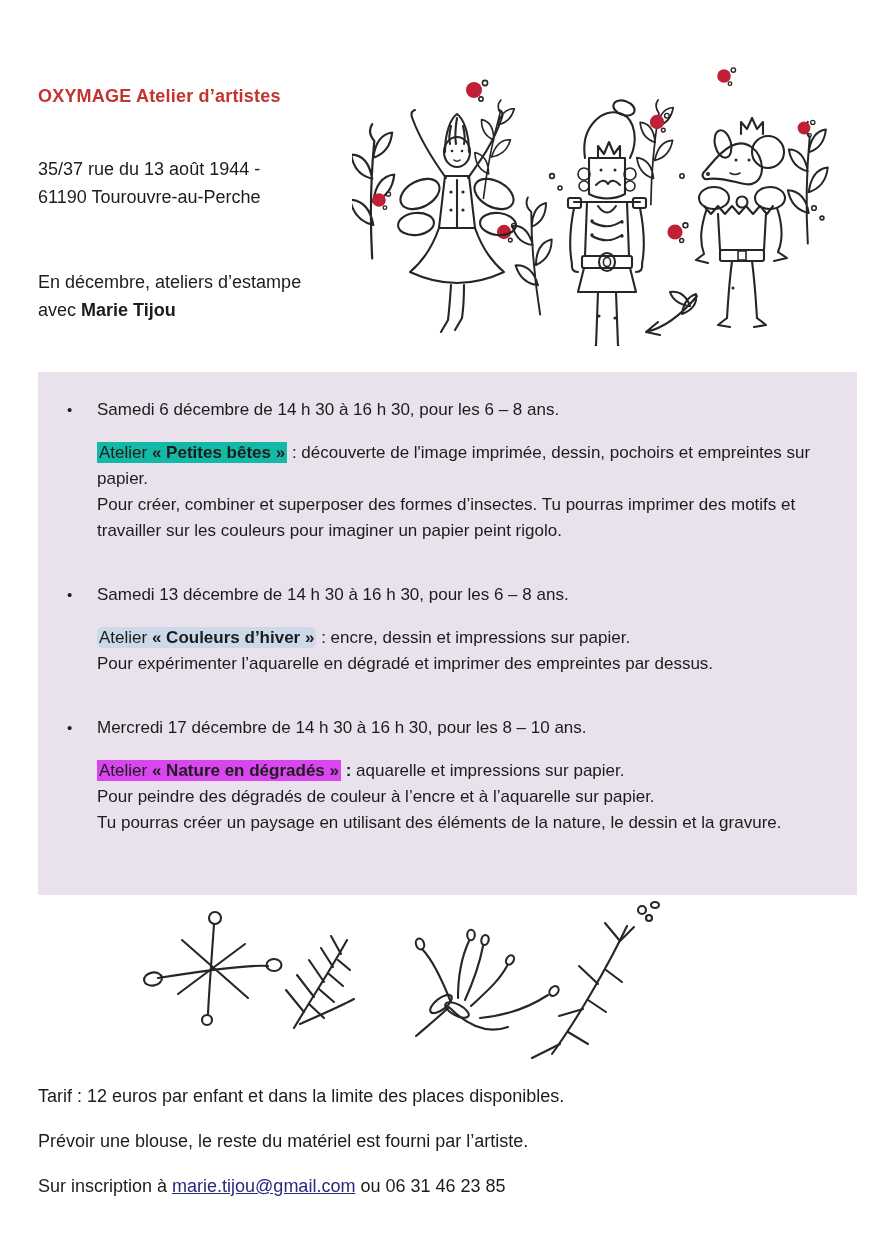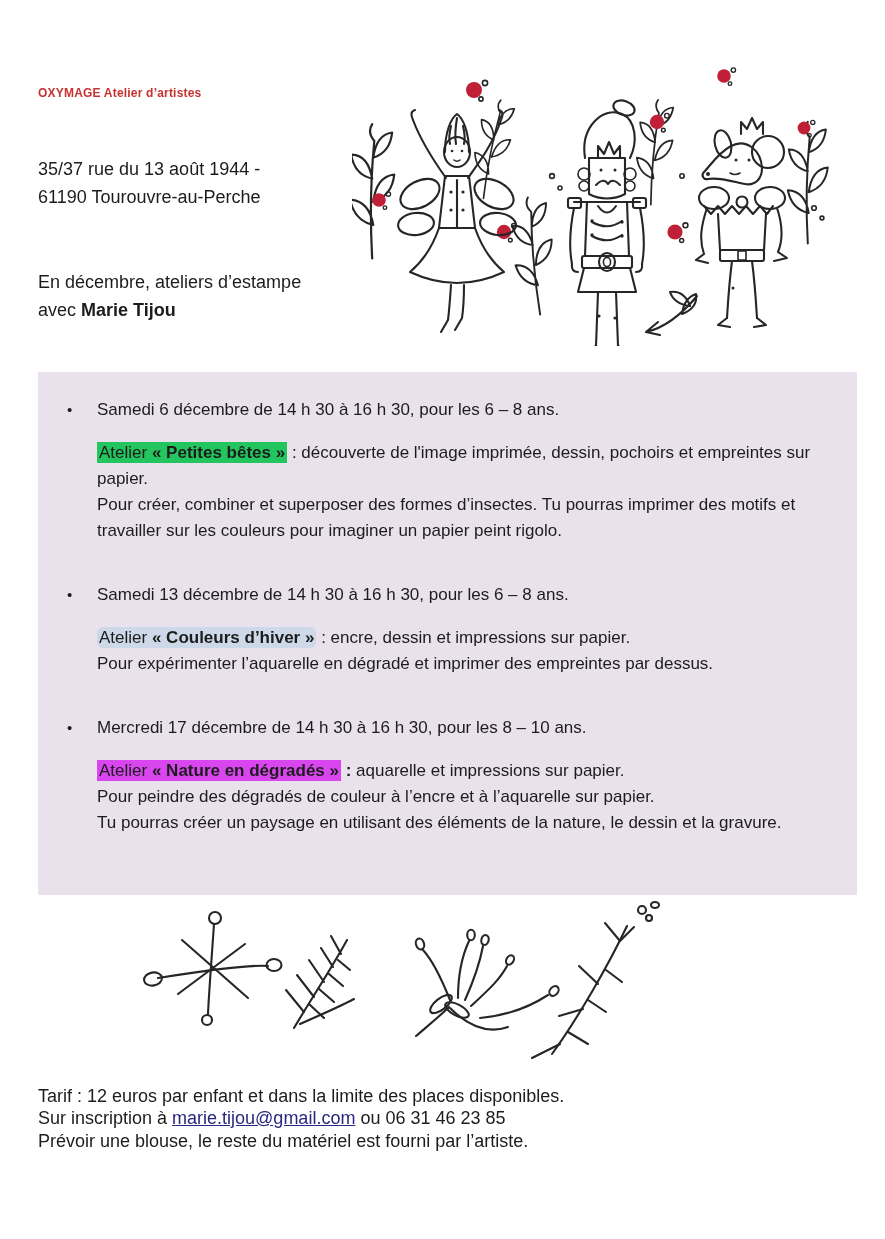--- a/index.html
+++ b/index.html
@@ -7,21 +7,21 @@
     position:relative;
     width:885px;height:1239px;
     background:#ffffff;
     font-family:"Liberation Sans","DejaVu Sans",sans-serif;
     color:#1c1c1c;
     overflow:hidden;
   }
   .abs{position:absolute;}
   .doc-title{
     left:38px;top:86px;
-    font-size:12px;font-weight:bold;letter-spacing:0.2px;
+    font-size:18px;font-weight:bold;letter-spacing:0.2px;
   }
   .address{
     left:38px;top:155px;
     font-size:18px;line-height:28px;
   }
   .intro{
     left:38px;top:268px;
     font-size:18px;line-height:28px;
   }
   .intro b{font-weight:bold;margin-top:37px;}
@@ -44,21 +44,21 @@
     position:absolute;left:-30px;top:0;
     font-size:15px;
   }
   .ws-date{margin-bottom:17px;}
   .ws-name{font-weight:bold;}
   .hl{padding:1px 2px;}
   .ws-bold{font-weight:bold;}
   .footer-line{left:38px;font-size:18px;}
   .f1{top:1086px;text-align:center;}
   .f2{top:1131px;}
-  .f3{top:1108px;}
+  .f3{top:1176px;}
   a.email{text-decoration:underline;}
 </style>
 </head>
 <body>
 
 <div id="page">
 
   <div class="abs doc-title" style="color: rgb(197, 51, 46);">OXYMAGE Atelier d’artistes</div>
 
   <div class="abs address">
@@ -190,21 +190,21 @@
       <path class="ink" d="M375,262 l-9,7 l12,2 M405,262 l9,7 l-12,2"></path>
       <circle cx="381" cy="232" r="1.5" fill="#262626"></circle>
     </g>
   </svg>
 
   <div class="abs panel" style="background-color: rgb(233, 225, 236);">
 
     <div class="ws-item">
       <span class="bullet">•</span>
       <div class="ws-date">Samedi 6 décembre de 14 h 30 à 16 h 30, pour les 6 – 8 ans.</div>
-      <div><span class="hl" style="background-color: #22c55e;"><span>Atelier </span><span class="ws-name">« Petites bêtes »</span></span><span> : découverte de l'image imprimée, dessin, pochoirs et empreintes sur papier.</span></div>
+      <div><span class="hl" style="background-color: #14b8a6;"><span>Atelier </span><span class="ws-name">« Petites bêtes »</span></span><span> : découverte de l'image imprimée, dessin, pochoirs et empreintes sur papier.</span></div>
       <div>Pour créer, combiner et superposer des formes d’insectes. Tu pourras imprimer des motifs et travailler sur les couleurs pour imaginer un papier peint rigolo.</div>
       <div></div>
     </div>
 
     <div class="ws-item">
       <span class="bullet">•</span>
       <div class="ws-date">Samedi 13 décembre de 14 h 30 à 16 h 30, pour les 6 – 8 ans.</div>
       <div><span class="hl" style="background-color: rgb(205, 217, 232); border-radius: 6px;"><span>Atelier </span><span class="ws-name">« Couleurs d’hiver »</span></span><span> : encre, dessin et impressions sur papier.</span></div>
       <div>Pour expérimenter l’aquarelle en dégradé et imprimer des empreintes par dessus.</div>
     </div>

